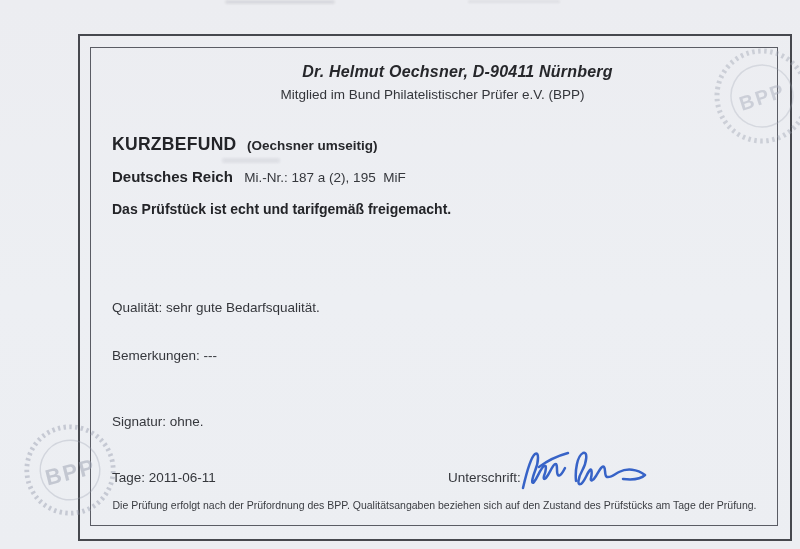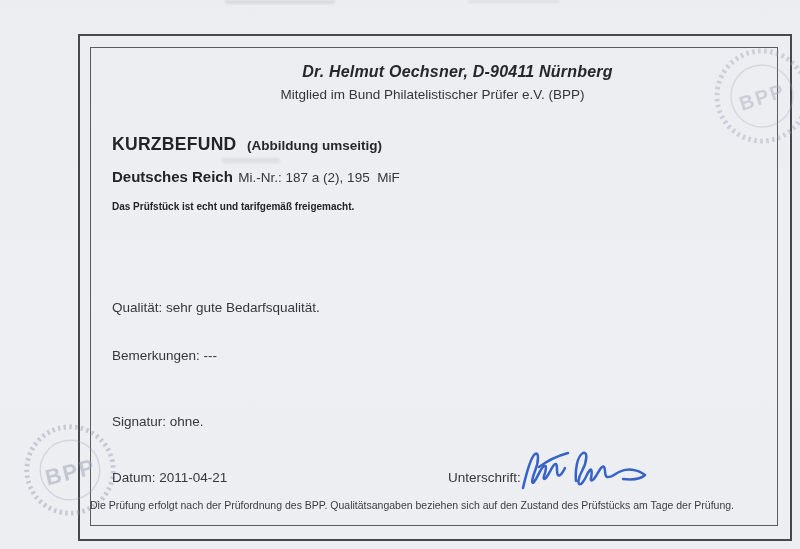--- a/index.html
+++ b/index.html
@@ -53,37 +53,37 @@
     letter-spacing: 0.3px;
   }
   .title-note {
     font-size: 13.5px;
     font-weight: bold;
     color: #26272b;
     margin-left: 6px;
   }
   .reich-line { position: absolute; left: 112px; top: 168px; }
   .reich-label { font-size: 15px; font-weight: bold; color: #232428; }
-  .reich-rest { font-size: 13.5px; color: #35373c; margin-left: 1px; white-space: pre-wrap; }
+  .reich-rest { font-size: 13.5px; color: #35373c; margin-left: 7px; white-space: pre-wrap; }
   .finding {
     position: absolute; left: 112px; top: 201px;
-    font-size: 10px; font-weight: bold; color: #232428;
+    font-size: 14px; font-weight: bold; color: #232428;
   }
   .detail-line {
     position: absolute; left: 112px;
     font-size: 13.5px; color: #35373c;
   }
   .d0 { top: 236px; } .d1 { top: 268px; } .d2 { top: 300px; }
   .d3 { top: 348px; } .d4 { top: 377px; margin-top: 37px; }
   .date-line { position: absolute; left: 112px; top: 470px; font-size: 13.5px; color: #35373c; }
   .sig-label { position: absolute; left: 448px; top: 470px; font-size: 13.5px; color: #35373c; }
   .signature-svg { position: absolute; left: 519px; top: 448px; width: 132px; height: 46px; }
   .footer-note {
     position: absolute; left: 90px; top: 499px; width: 689px;
-    text-align: left;
+    text-align: center;
     font-size: 10.5px;
     color: #3a3c41;
   }
   .seal { position: absolute; pointer-events: none; }
   .seal-tr { left: 712px; top: 46px; width: 100px; height: 100px; transform: rotate(-18deg); }
   .seal-bl { left: 22px; top: 422px; width: 96px; height: 96px; transform: rotate(-14deg); }
   .smudge { position: absolute; background: rgba(118,121,130,0.16); filter: blur(1px); border-radius: 2px; }
   .smudge-a { left: 225px; top: 0; width: 110px; height: 4px; }
   .smudge-b { left: 468px; top: 0; width: 92px; height: 3px; background: rgba(118,121,130,0.11); }
   .smudge-c { left: 222px; top: 158px; width: 58px; height: 5px; background: rgba(140,143,152,0.15); }
@@ -110,37 +110,37 @@
     <circle cx="50" cy="50" r="45" fill="none" stroke="rgba(150,156,172,0.45)" stroke-width="5" stroke-dasharray="2.5 3.5"></circle>
     <circle cx="50" cy="50" r="31" fill="none" stroke="rgba(150,156,172,0.30)" stroke-width="1.5"></circle>
     <text x="50" y="60" text-anchor="middle" font-size="23" font-weight="bold" letter-spacing="2" fill="rgba(158,163,179,0.52)">BPP</text>
   </svg>
 
   <div class="header-name">Dr. Helmut Oechsner, D-90411 Nürnberg</div>
   <div class="header-membership">Mitglied im Bund Philatelistischer Prüfer e.V. (BPP)</div>
 
   <div class="title-line">
     <span class="title-main">KURZBEFUND</span>
-    <span class="title-note">(Abbildung umseitig)</span>
+    <span class="title-note">(Oechsner umseitig)</span>
   </div>
 
   <div class="reich-line">
     <span class="reich-label">Deutsches Reich</span>
     <span class="reich-rest">Mi.-Nr.: 187 a (2), 195  MiF</span>
   </div>
 
   <div class="finding">Das Prüfstück ist echt und tarifgemäß freigemacht.</div>
 
   <div class="detail-line d2">Qualität: sehr gute Bedarfsqualität.</div>
   <div class="detail-line d3">Bemerkungen: ---</div>
   <div class="detail-line d4">Signatur: ohne.</div>
 
   <div class="date-line">
-    <span>Datum:</span>
-    <span>2011-04-21</span>
+    <span>Tage:</span>
+    <span>2011-06-11</span>
   </div>
 
   <div class="sig-label">Unterschrift:</div>
   <svg class="signature-svg" viewBox="0 0 132 46">
     <g fill="none" stroke="#2e5cc5" stroke-width="2.5" stroke-linecap="round" stroke-linejoin="round" opacity="0.95">
       <path d="M 4 40 C 7 27, 11 10, 16 6 C 20 3, 20 13, 16 23 C 13 31, 12 37, 15 34 C 19 29, 21 21, 25 18 C 28 16, 27 23, 25 28 C 24 32, 26 32, 29 27 C 32 22, 35 15, 37 16 C 39 18, 37 25, 39 27 C 41 29, 44 24, 46 20"></path>
       <path d="M 20 19 C 28 13, 38 8, 49 5"></path>
       <path d="M 57 33 C 56 23, 58 8, 64 5 C 69 3, 68 14, 63 23 C 59 30, 58 38, 62 36 C 66 33, 68 25, 71 22 C 73 20, 73 26, 72 30 C 71 34, 74 33, 77 28 C 80 23, 83 17, 85 19 C 87 21, 85 28, 88 29 C 92 30, 96 26, 100 24 C 108 20, 118 21, 126 27 C 122 31, 113 32, 104 31"></path>
     </g>
   </svg>

